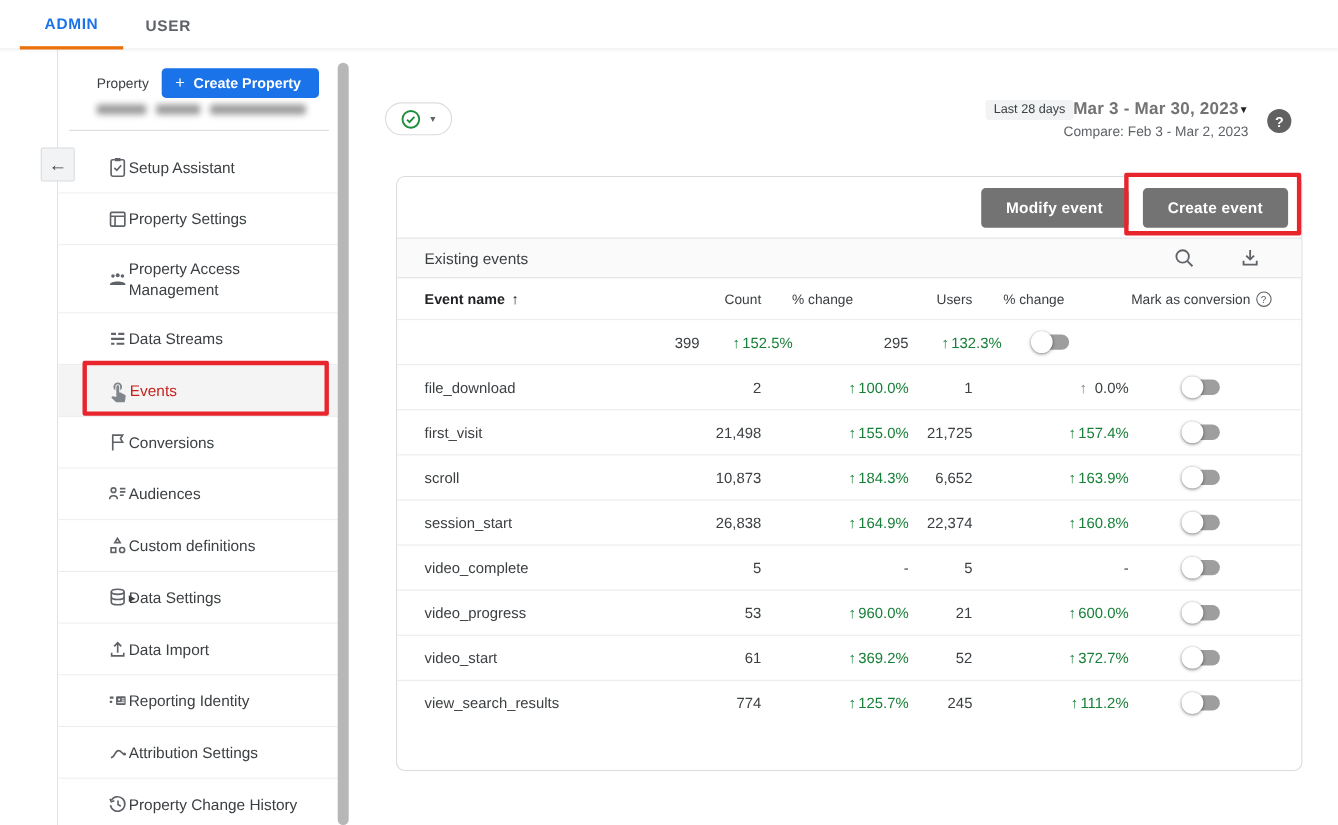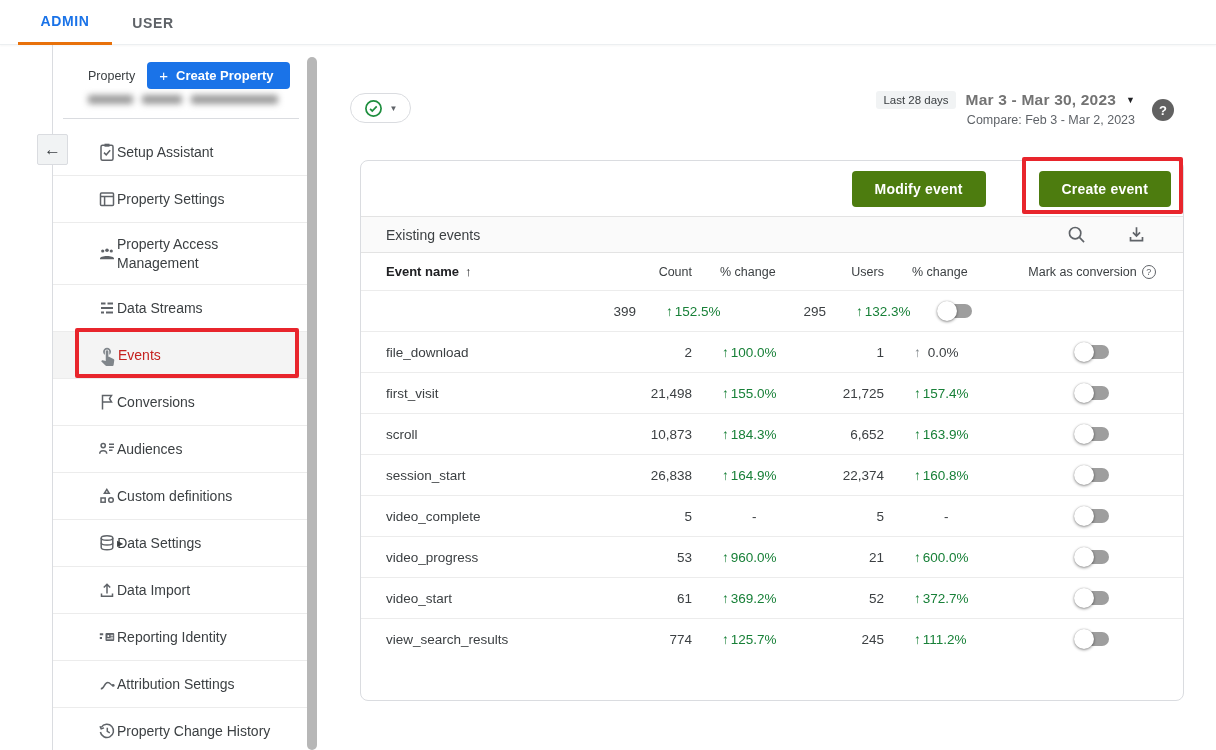--- a/index.html
+++ b/index.html
@@ -33,49 +33,49 @@
   .side-item .lbl { font-size:14px; color:#3c4043; line-height:1.3; max-width:165px; }
   .side-item.selected .lbl { color:#c5221f; }
   .side-item svg { flex:0 0 auto; }
   .caret-right { font-size:8px; color:#3c4043; margin-right:-6px; }
   .side-scrollbar { position:absolute; left:307px; top:57px; width:10px; height:693px; background:#b7b7b7; border-radius:5px; z-index:6; }
 
   
   .status-pill { position:absolute; left:350px; top:93px; width:61px; height:30px; border:1px solid #dadce0; border-radius:16px; display:flex; align-items:center; justify-content:center; gap:7px; background:#fff; cursor:pointer; }
   .status-pill .caret { font-size:8px; color:#5f6368; }
 
-  .date-block { position:absolute; right:81px; top:91px; display:flex; align-items:center; gap:10px; cursor:pointer; }
+  .date-block { position:absolute; right:81px; top:91px; display:flex; align-items:center; cursor:pointer; }
   .date-badge { background:#f1f3f4; color:#3c4043; font-size:11.5px; padding:3px 7px; border-radius:3px; }
   .date-range { font-size:15.5px; font-weight:700; color:#737373; letter-spacing:.2px;text-align:right; }
   .date-caret { font-size:9px; color:#202124; }
   .compare-line { position:absolute; right:81px; top:113px; font-size:12.5px; color:#5f6368; }
   .help-circle { position:absolute; left:1152px; top:99px; width:22px; height:22px; border-radius:50%; background:#616161; color:#fff; font-size:13px; font-weight:700; display:flex; align-items:center; justify-content:center; cursor:pointer; }
 
   
   .card { position:absolute; left:360px; top:160px; width:824px; height:541px; border:1px solid #dadce0; border-radius:8px; background:#fff; }
   .card-toolbar { height:55px; display:flex; align-items:center; justify-content:flex-end; gap:13px; padding-right:12px; }
-  .blue-btn { height:36px; padding:0 23px; background:#4d7c0f; color:#fff; border:none; border-radius:4px; font-size:14px; font-weight:700; font-family:"Liberation Sans",sans-serif; letter-spacing:.2px; cursor:pointer;margin-left:40px; }
+  .blue-btn { height:36px; padding:0 23px; background:#737373; color:#fff; border:none; border-radius:4px; font-size:14px; font-weight:700; font-family:"Liberation Sans",sans-serif; letter-spacing:.2px; cursor:pointer; }
   .title-row { height:37px; background:#fafafa; border-top:1px solid #e3e3e3; border-bottom:1px solid #e3e3e3; display:flex; align-items:center; padding:0 36px 0 25px; }
   .title-row .ttl { font-size:14px; color:#3c4043; flex:1; }
   .title-icons { display:flex; align-items:center; gap:39px; }
   .icon-btn { background:none; border:none; cursor:pointer; display:flex; align-items:center; }
 
   .grid-row { display:grid; grid-template-columns:250px 56px 134px 58px 142px 1fr; align-items:center; padding:0 25px; }
   .head-row { height:37px; font-size:12.5px; color:#3c4043; }
   .head-row .h-name { font-weight:700; color:#202124; font-size:13px; display:flex; align-items:center; gap:6px; }
   .sort-arrow { font-weight:700; color:#202124; font-size:13px; }
   .h-right { text-align:right; }
   .h-chg { padding-left:28px; }
   .h-conv { display:flex; align-items:center; justify-content:center; gap:5px; }
   .q-circle { width:14px; height:14px; border:1px solid #5f6368; border-radius:50%; color:#5f6368; font-size:9px; display:flex; align-items:center; justify-content:center; }
 
   .trow { height:41px; border-top:1px solid #ececec; font-size:13.5px; color:#3c4043; }
   .cell.name { color:#3c4043; }
   .cell.num { text-align:right; }
-  .cell.chg { padding-left:30px; }
+  .cell.chg { padding-left:30px;text-align:right; }
   .chg .arr { color:#188038; font-weight:700; margin-right:2px; font-size:13.5px; }
   .chg .val { color:#188038; }
   .chg.gray-arrow .arr { color:#80868b; margin-right:7px; }
   .chg.gray-arrow .val { color:#3c4043; }
   .chg.dash .val { color:#3c4043; margin-left:28px; }
   .cell.conv { display:flex; justify-content:center; }
 
   .toggle { position:relative; width:36px; height:20px; cursor:pointer; }
   .toggle .track { position:absolute; left:5px; top:3px; width:30px; height:14px; border-radius:7px; background:#9e9e9e; }
   .toggle .knob { position:absolute; left:0; top:0; width:20px; height:20px; border-radius:50%; background:#fff; box-shadow:0 1px 3px rgba(0,0,0,.45), 0 0 1px rgba(0,0,0,.25); }

